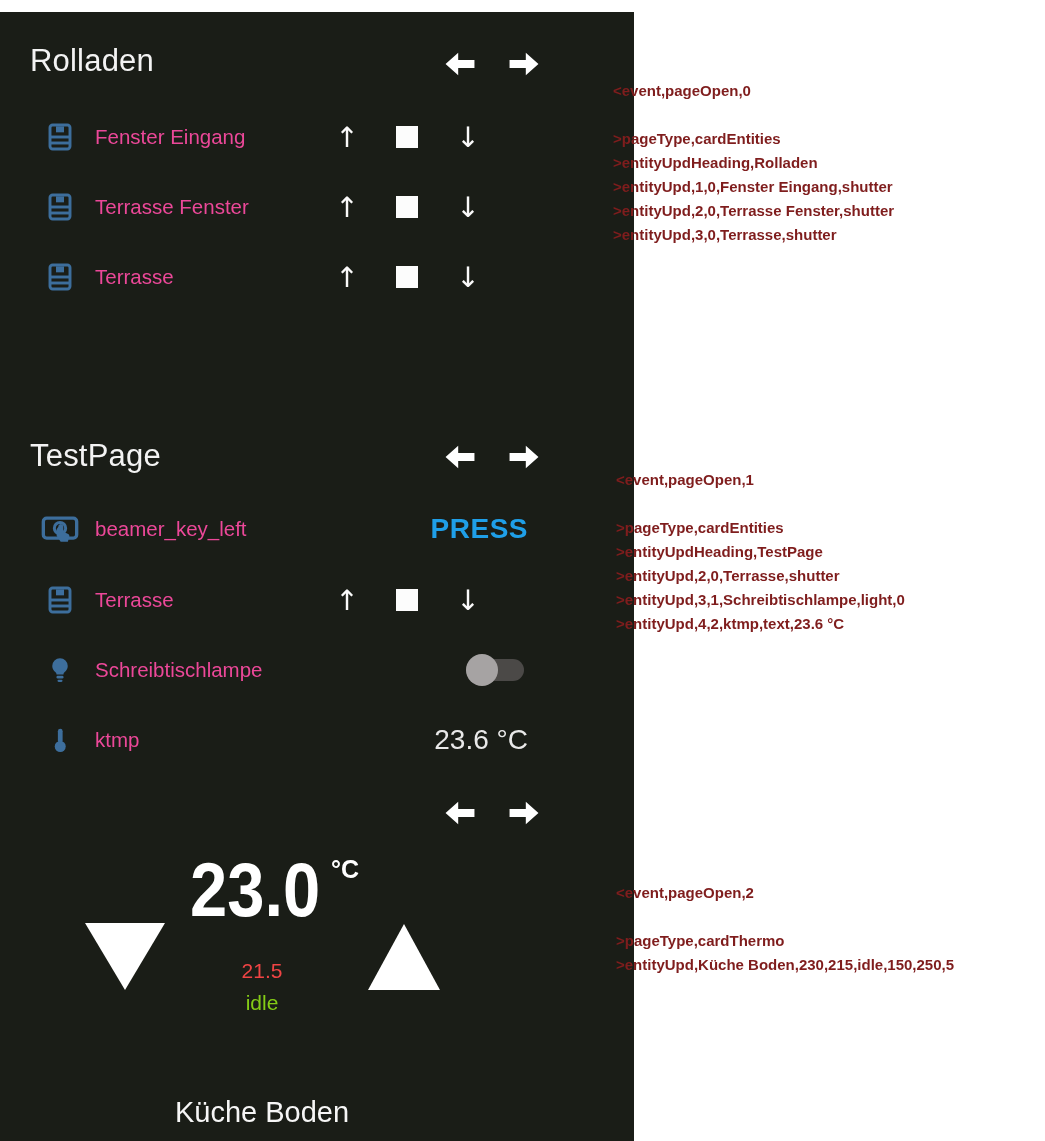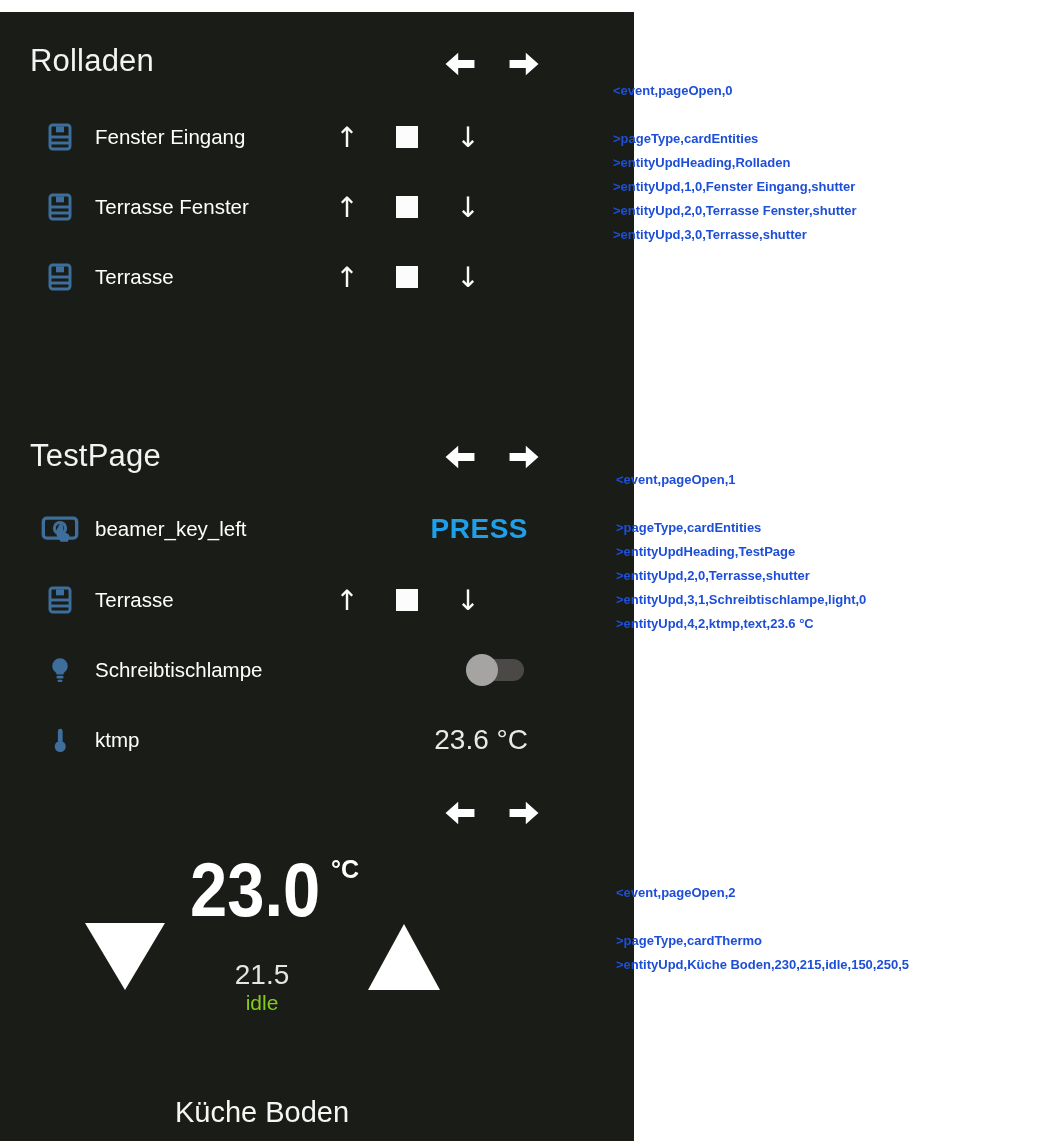--- a/index.html
+++ b/index.html
@@ -12,21 +12,21 @@
   .panel-bottom-strip { position:absolute; left:0; top:1132px; width:565px; height:9px; background:#101209; }
 
   .card-title { position:absolute; left:30px; color:#f3f3f3; font-size:31px; font-weight:400; letter-spacing:.2px; }
   .nav-arrow { position:absolute; width:38px; height:28px; cursor:pointer; }
   .nav-arrow svg { display:block; width:100%; height:100%; }
 
   .row { position:absolute; left:0; width:565px; height:70px; }
   .row .icon-box { position:absolute; left:40px; top:15px; width:40px; height:40px;
                    display:flex; align-items:center; justify-content:center; }
   .row .label { position:absolute; left:95px; top:0; height:70px; display:flex; align-items:center;
-                color:#ffffff; font-size:20.5px; }
+                color:#ec4899; font-size:20.5px; }
   .glyph-btn { position:absolute; top:0; height:70px; width:36px; display:flex; align-items:center;
                justify-content:center; color:#fafafa; font-size:28px;
                font-family:"DejaVu Sans", sans-serif; cursor:pointer; }
   .btn-up { left:329px; }
   .btn-down { left:450px; }
   .btn-stop { position:absolute; left:396px; top:24px; width:22px; height:22px; background:#fcfcfc; cursor:pointer; }
 
   .press-btn { position:absolute; left:420px; top:0; width:108px; height:70px; display:flex;
                align-items:center; justify-content:flex-end; color:#1f9fe8; font-size:28px;
                font-weight:600; letter-spacing:.5px; cursor:pointer; }
@@ -39,28 +39,28 @@
 
   
   .thermo-temp { position:absolute; left:190px; top:840px; color:#ffffff; font-size:76px; font-weight:700;
                  line-height:1; transform:scaleX(.88); transform-origin:left top; }
   .thermo-unit { position:absolute; left:331px; top:843px; color:#ffffff; font-size:25px; font-weight:700; }
   .tri-down { position:absolute; left:85px; top:911px; width:0; height:0; cursor:pointer;
               border-left:40px solid transparent; border-right:40px solid transparent; border-top:67px solid #ffffff; }
   .tri-up { position:absolute; left:368px; top:912px; width:0; height:0; cursor:pointer;
             border-left:36px solid transparent; border-right:36px solid transparent; border-bottom:66px solid #ffffff; }
   .thermo-target { position:absolute; left:187px; top:947px; width:150px; text-align:center;
-                   color:#e5e5e5; font-size:28px; }
+                   color:#ef4444; font-size:21px; }
   .thermo-state { position:absolute; left:187px; top:979px; width:150px; text-align:center;
                   color:#84cc16; font-size:21px; }
   .thermo-title { position:absolute; left:112px; top:1084px; width:300px; text-align:center;
                   color:#f6f6f6; font-size:29px; }
 
   
-  .log-block { position:absolute; color:#1d4ed8; font-size:13px; font-weight:700;
+  .log-block { position:absolute; color:#7f1d1d; font-size:15px; font-weight:700;
                font-family:"Liberation Sans", sans-serif; }
   .log-line { min-height:24px; line-height:24px; white-space:pre; }
   .log-1 { left:613px; top:79px; }
   .log-2 { left:616px; top:468px; }
   .log-3 { left:616px; top:881px; }
 </style>
 </head>
 <body>
 
 <div class="stage">

